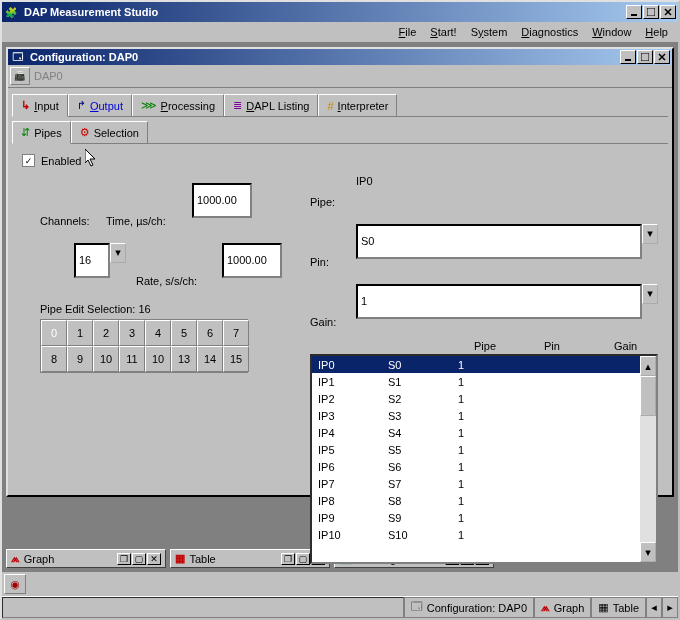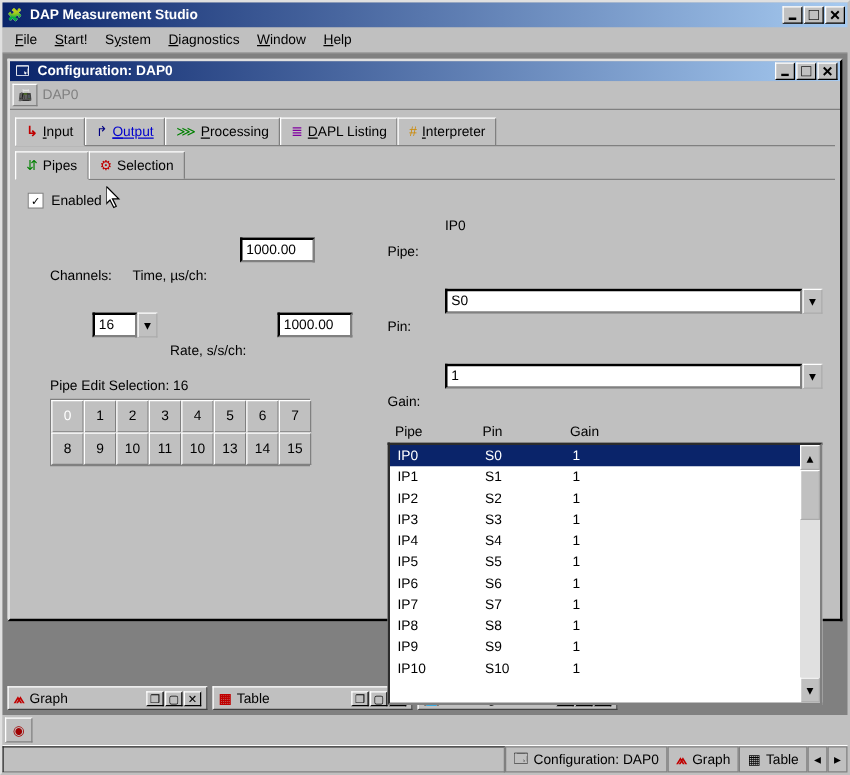--- a/index.html
+++ b/index.html
@@ -4,45 +4,45 @@
 <style>
 * { box-sizing: border-box; margin:0; padding:0; font-family: Tahoma, Arial, sans-serif; font-size:11px; }
 body { background:#c0c0c0; width:680px; height:620px; overflow:hidden; }
 .win { border:2px solid #c0c0c0; border-top-color:#e0e0e0; border-left-color:#e0e0e0; height:100%; display:flex; flex-direction:column; }
 .titlebar { background:linear-gradient(to right,#0a246a,#a6caf0); color:#fff; display:flex; align-items:center; height:20px; padding:0 2px; font-weight:bold; }
 .titlebar .ticon { width:16px; height:16px; margin-right:4px; display:flex; align-items:center; justify-content:center; font-size:10px;}
 .titlebar .ttext { flex:1; }
 .tbtns { display:flex; gap:1px; }
 .tbtn { width:16px; height:14px; background:#c0c0c0; border:1px solid #000; border-top-color:#fff; border-left-color:#fff; display:flex; align-items:center; justify-content:center; font-size:9px; font-family:Arial; cursor:pointer; color:#000;}
 .tbtn svg { display:block; }
-.menubar { display:flex; gap:2px; background:#c0c0c0; padding:2px 4px; border-bottom:1px solid #808080; }
+.menubar { display:flex; gap:2px; background:#c0c0c0; padding:2px 4px; border-bottom:1px solid #808080;justify-content:flex-end; }
 .menubar .mitem { padding:2px 6px; cursor:pointer; }
 .u { text-decoration:underline; }
 .client { flex:1; background:#808080; padding:4px; display:flex; flex-direction:column; gap:4px; position:relative; }
 .child { background:#c0c0c0; border:2px solid #000; border-top-color:#e0e0e0; border-left-color:#e0e0e0; display:flex; flex-direction:column; }
 .childbody { flex:1; padding:4px; display:flex; flex-direction:column; }
 .smallbar { background:#c0c0c0; padding:2px; border-bottom:1px solid #808080; display:flex; align-items:center; gap:4px; }
 .smallbar .sicon { width:20px; height:18px; border:1px solid #808080; border-top-color:#fff; border-left-color:#fff; display:flex; align-items:center; justify-content:center; font-size:9px; }
 .tabs { display:flex; border-bottom:1px solid #808080; position:relative; margin-top:2px; }
 .tab { padding:4px 8px; background:#c0c0c0; border:1px solid #808080; border-bottom:none; border-top-color:#fff; border-left-color:#fff; margin-right:0px; cursor:pointer; display:flex; align-items:center; gap:4px; position:relative; }
 .tab.active { background:#c0c0c0; border-bottom:1px solid #c0c0c0; margin-bottom:-1px; }
-.tablink { color:#0000cd; text-decoration:underline; }
+.tablink { color:#0000cd; }
 .subtabs { display:flex; margin-top:4px; border-bottom:1px solid #808080; }
 .panel { padding:10px 10px; flex:1; }
 .row { display:flex; align-items:center; gap:6px; margin-bottom:6px; }
 .lbl { min-width:60px;margin-top:42px; }
 .chk { width:13px; height:13px; background:#fff; border:1px solid #808080; display:inline-flex; align-items:center; justify-content:center; font-size:9px; color:#000; cursor:pointer; }
-.field { background:#fff; border:2px inset #808080; border-top-color:#404040; border-left-color:#404040; padding:1px 3px; height:20px; display:flex; align-items:center; }
+.field { background:#fff; border:2px inset #808080; border-top-color:#404040; border-left-color:#404040; padding:1px 3px; height:35px; display:flex; align-items:center; }
 .combo { display:flex; }
 .combo .arrow, .scrollbtn { width:16px; background:#c0c0c0; border:1px outset #fff; display:flex; align-items:center; justify-content:center; cursor:pointer; height:20px; }
 .grid { display:grid; grid-template-columns:repeat(8,26px); grid-auto-rows:26px; border:1px solid #808080; }
 .gc { border:1px solid #808080; border-top-color:#fff; border-left-color:#fff; display:flex; align-items:center; justify-content:center; cursor:pointer; background:#c0c0c0; }
 .gc.sel { color:#fff; }
 .tbl { border:2px inset #808080; background:#fff; height:210px; overflow:hidden; position:relative; }
-.thead { display:flex; font-weight:normal; padding-bottom:2px;}
+.thead { display:flex; font-weight:normal; padding-bottom:2px;justify-content:flex-end;}
 .thead div { padding:0 6px;}
 .tr { display:flex; padding:0 2px; height:17px; align-items:center; }
 .tr.sel { background:#0a246a; color:#fff; }
 .tr div { padding:0 4px; }
 .col-p{width:70px;} .col-pin{width:70px;} .col-g{width:50px;}
 .scroll { position:absolute; right:0; top:0; bottom:0; width:16px; background:#c0c0c0; display:flex; flex-direction:column;}
 .scroll .thumb { flex:0 0 40px; background:#c0c0c0; border:1px outset #fff;}
 .scroll .track { flex:1; background:#e0e0e0;}
 .taskbar { display:flex; background:#808080; gap:4px; padding:0; }
 .taskbtn { background:#c0c0c0; border-top:1px solid #fff; border-left:1px solid #fff; border-right:1px solid #404040; border-bottom:1px solid #404040; padding:2px 4px; display:flex; align-items:center; gap:4px; width:160px; }

